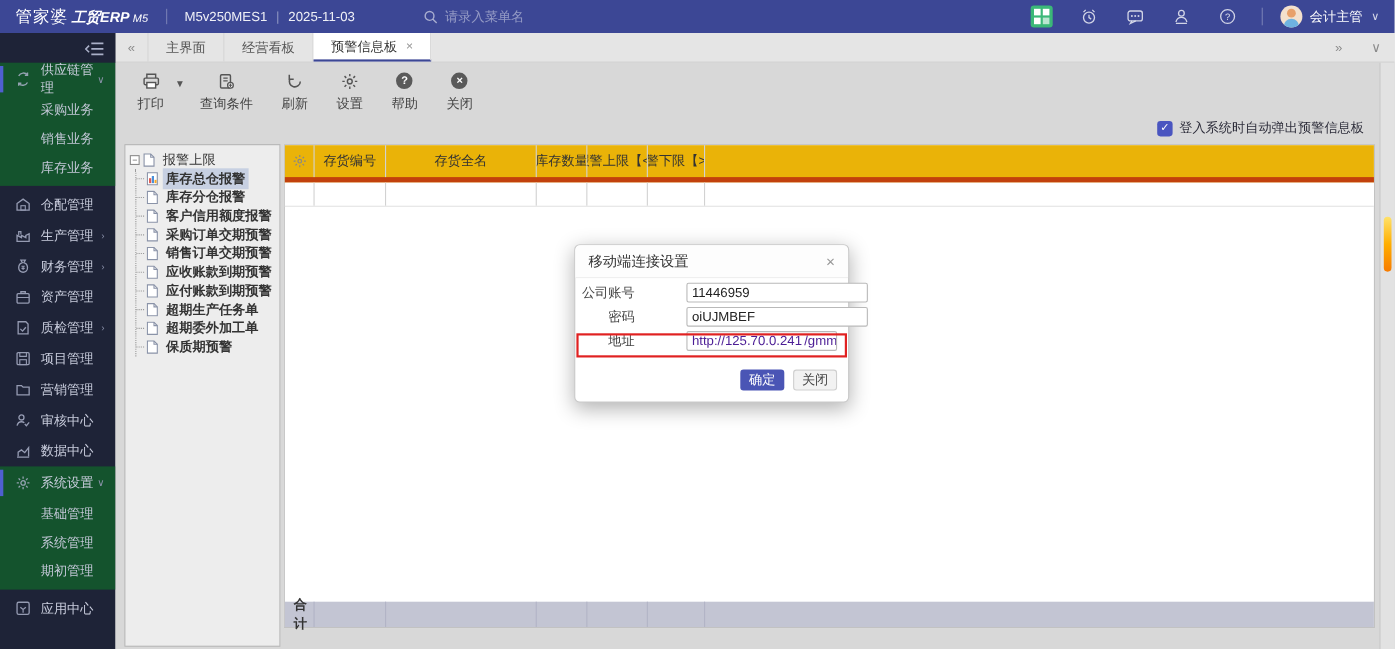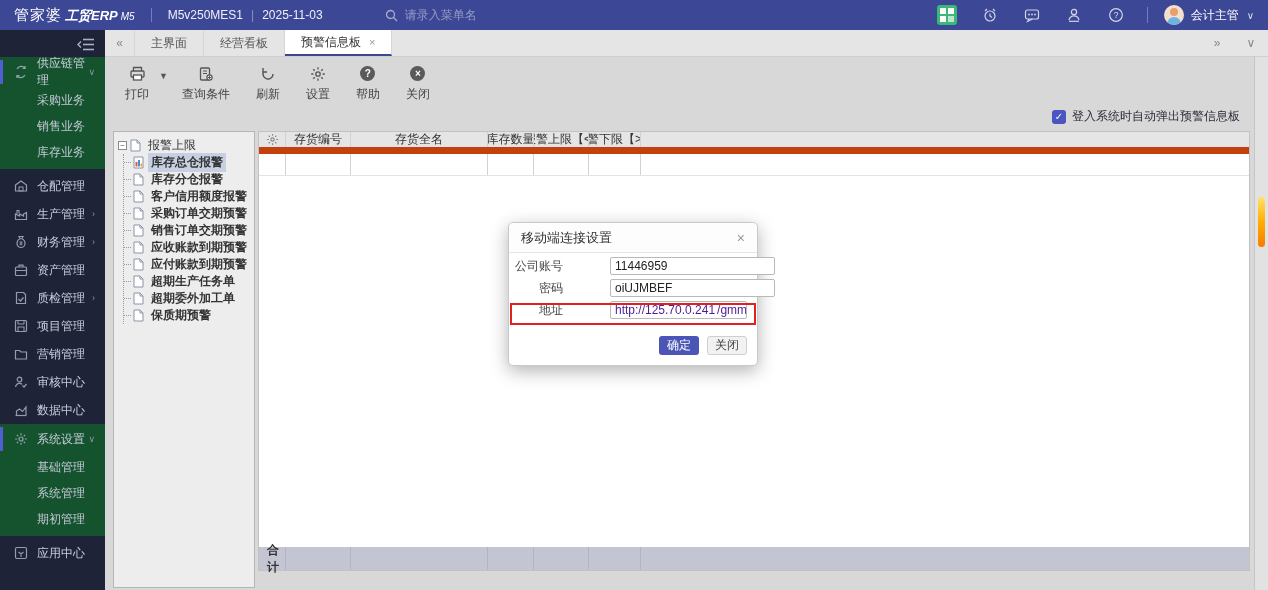--- a/index.html
+++ b/index.html
@@ -73,34 +73,34 @@
   .tnode .exp { width:9px; height:9px; border:1px solid #8a8a8a; background:#fff; font-size:8px; line-height:7px; text-align:center; color:#555; margin-right:3px; flex:0 0 9px; }
   .tnode .pg { width:11px; height:13px; margin-right:4px; flex:0 0 11px; }
   .tkids { margin-left:5px; border-left:1px dotted #9a9a9a; padding-left:0; }
   .tkids .tnode { padding-left:0;font-weight:bold; }
   .tkids .dash { width:7px; border-top:1px dotted #9a9a9a; margin-right:2px; flex:0 0 7px; }
   .tnode.sel .tlabel { background:#c7d0e2; }
   .tlabel { padding:1px 3px; }
 
   
   .grid { position:absolute; left:153px; top:74px; right:18px; bottom:19px; background:#fff; border:1px solid #c2c2c2; }
-  .gh { display:flex; height:22px; background:#e5e5e5; border-bottom:7px solid #c2410c; }
+  .gh { display:flex; height:34px; background:#eab308; border-bottom:5px solid #c2410c; }
   .gh .c, .gr .c { border-right:1px solid #d2d2d2; display:flex; align-items:center; justify-content:center; font-size:12px; color:#333; overflow:hidden; white-space:nowrap; }
   .gr { display:flex; height:22px; background:#fff; border-bottom:1px solid #e3e3e3; }
   .gfoot { position:absolute; left:0; right:0; bottom:0; height:23px; background:#c3c5d3; display:flex; align-items:center; }
   .gfoot .fc { height:100%; border-right:1px solid #b2b4c6; display:flex; align-items:center; }
   .gfoot .flabel { font-weight:bold; color:#333; font-size:12px; padding-left:8px; }
   .c.w0{width:27px;} .c.w1{width:65px;} .c.w2{width:137px;} .c.w3{width:46px;} .c.w4{width:55px;} .c.w5{width:52px;}
 
   
   .vscroll { position:absolute; top:0; right:0; width:14px; height:100%; background:#e2e2e2; border-left:1px solid #c5c5c5; }
   .elevator { position:absolute; top:140px; left:3px; width:7px; height:50px; border-radius:4px; background:linear-gradient(#ffe26b,#ffae00,#f77b00); cursor:pointer; }
 
   
-  .modal { position:absolute; left:508px; top:222px; width:250px; height:144px; background:#fff; border:1px solid #c9c9c9; border-radius:5px; box-shadow:0 5px 18px rgba(0,0,0,.3); z-index:50; }
+  .modal { position:absolute; left:522px; top:222px; width:250px; height:144px; background:#fff; border:1px solid #c9c9c9; border-radius:5px; box-shadow:0 5px 18px rgba(0,0,0,.3); z-index:50; }
   .m-head { height:30px; display:flex; align-items:center; padding:0 12px; border-bottom:1px solid #e6e6e6; background:#fdfdfd; border-radius:5px 5px 0 0; }
   .m-title { font-size:13px; color:#333; }
   .m-x { margin-left:auto; color:#999; font-size:14px; cursor:pointer; line-height:1; }
   .m-row { display:flex; align-items:center; height:18px; margin:4px 10px 0 2px;gap:43px; }
   .m-row:first-of-type { margin-top:10px; }
   .m-lbl { width:52px; text-align:right; font-size:12px; color:#444; margin-right:4px; flex:0 0 52px; white-space:nowrap; }
   .m-input { flex:1; height:18px; border:1px solid #b9b9b9; border-radius:2px; background:#fff; font-size:12px; color:#222; padding:0 4px; font-family:"Liberation Sans",sans-serif; }
   .m-addr { flex:1; height:18px; border:1px solid #b9b9b9; border-radius:2px; background:#fff; font-size:12px; color:#4c1d95; padding:0 4px; display:flex; align-items:center; white-space:nowrap; overflow:hidden; }
   .redact { display:inline-block; width:26px; height:10px; margin:0 1px; background:repeating-linear-gradient(90deg,#9aa0a8 0 6px,#c7ccd2 6px 10px); filter:blur(1.5px); border-radius:1px; }
   .red-box { position:absolute; left:1px; top:80px; width:246px; height:22px; border:2px solid #e02121; pointer-events:none; z-index:5; }

